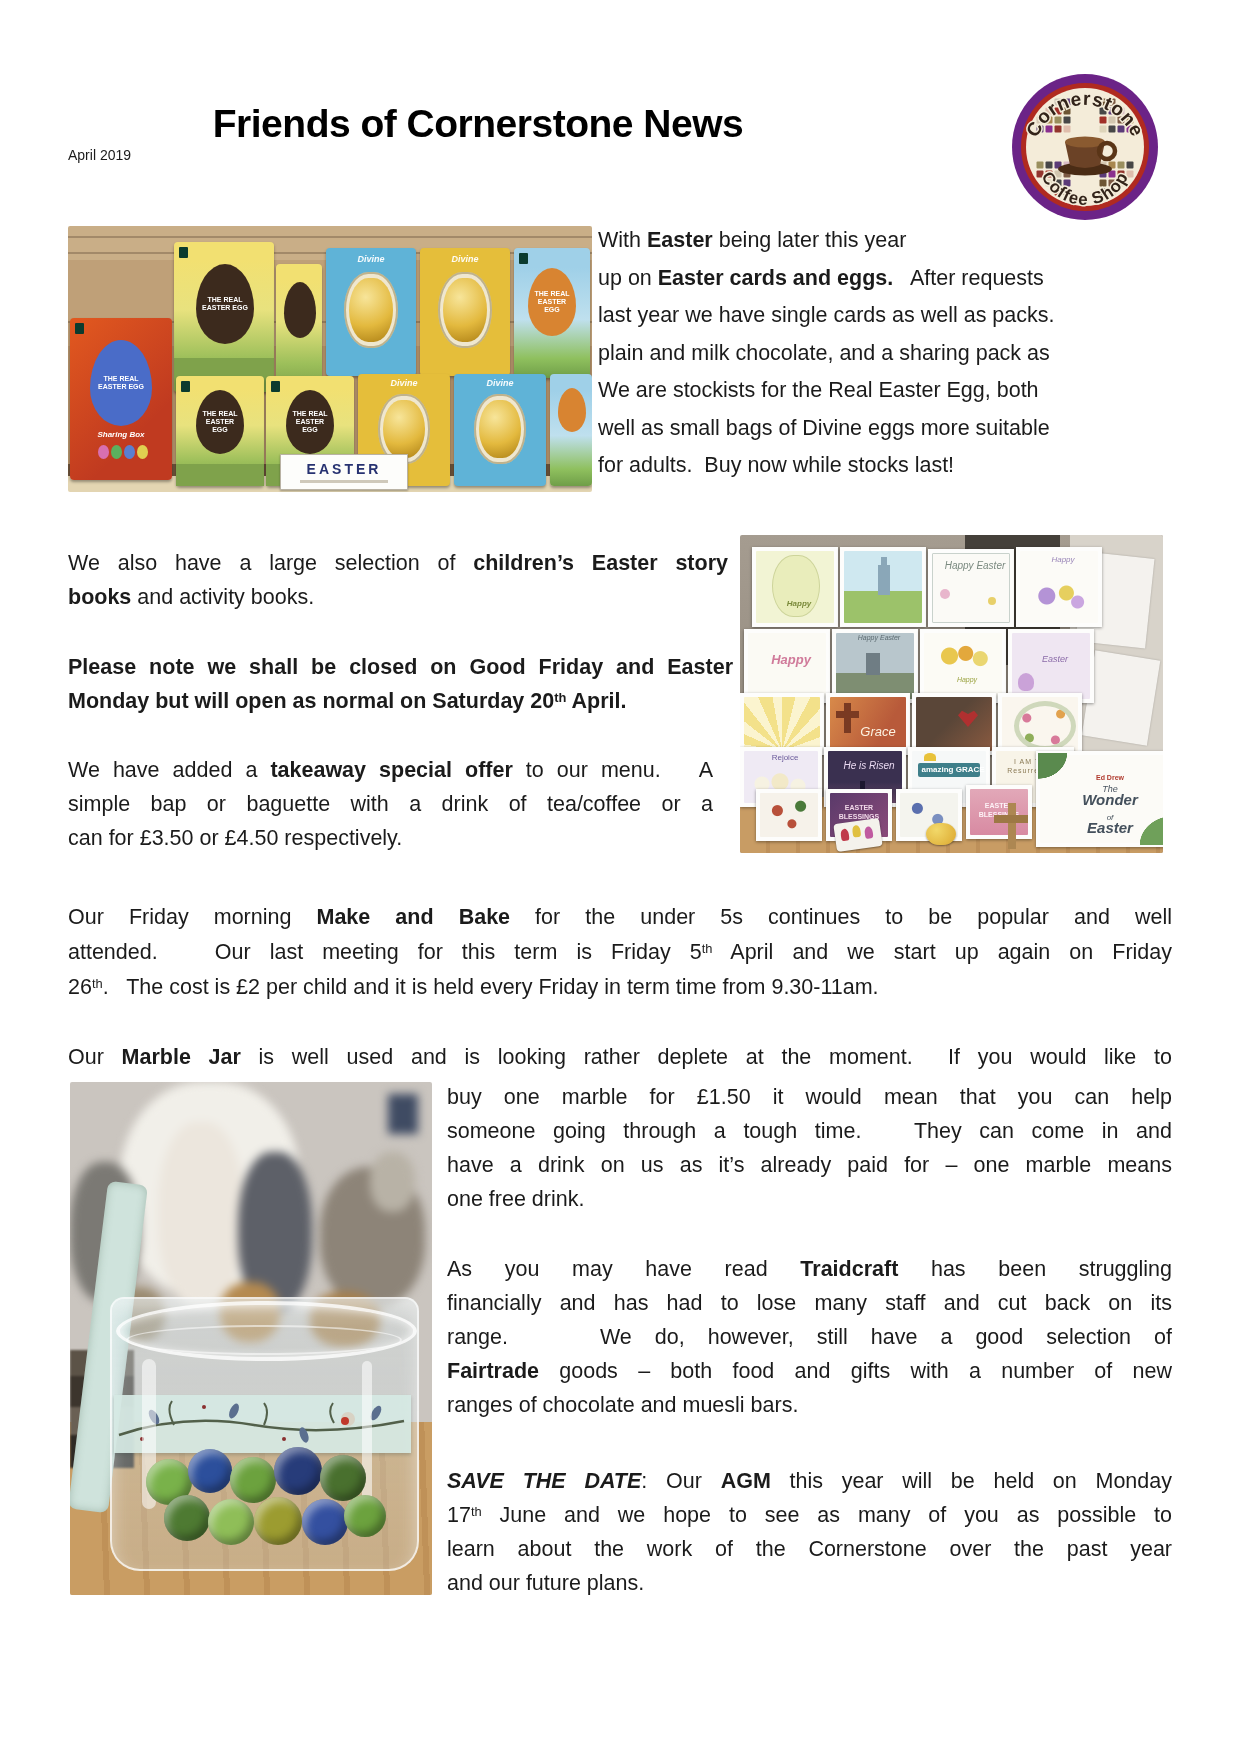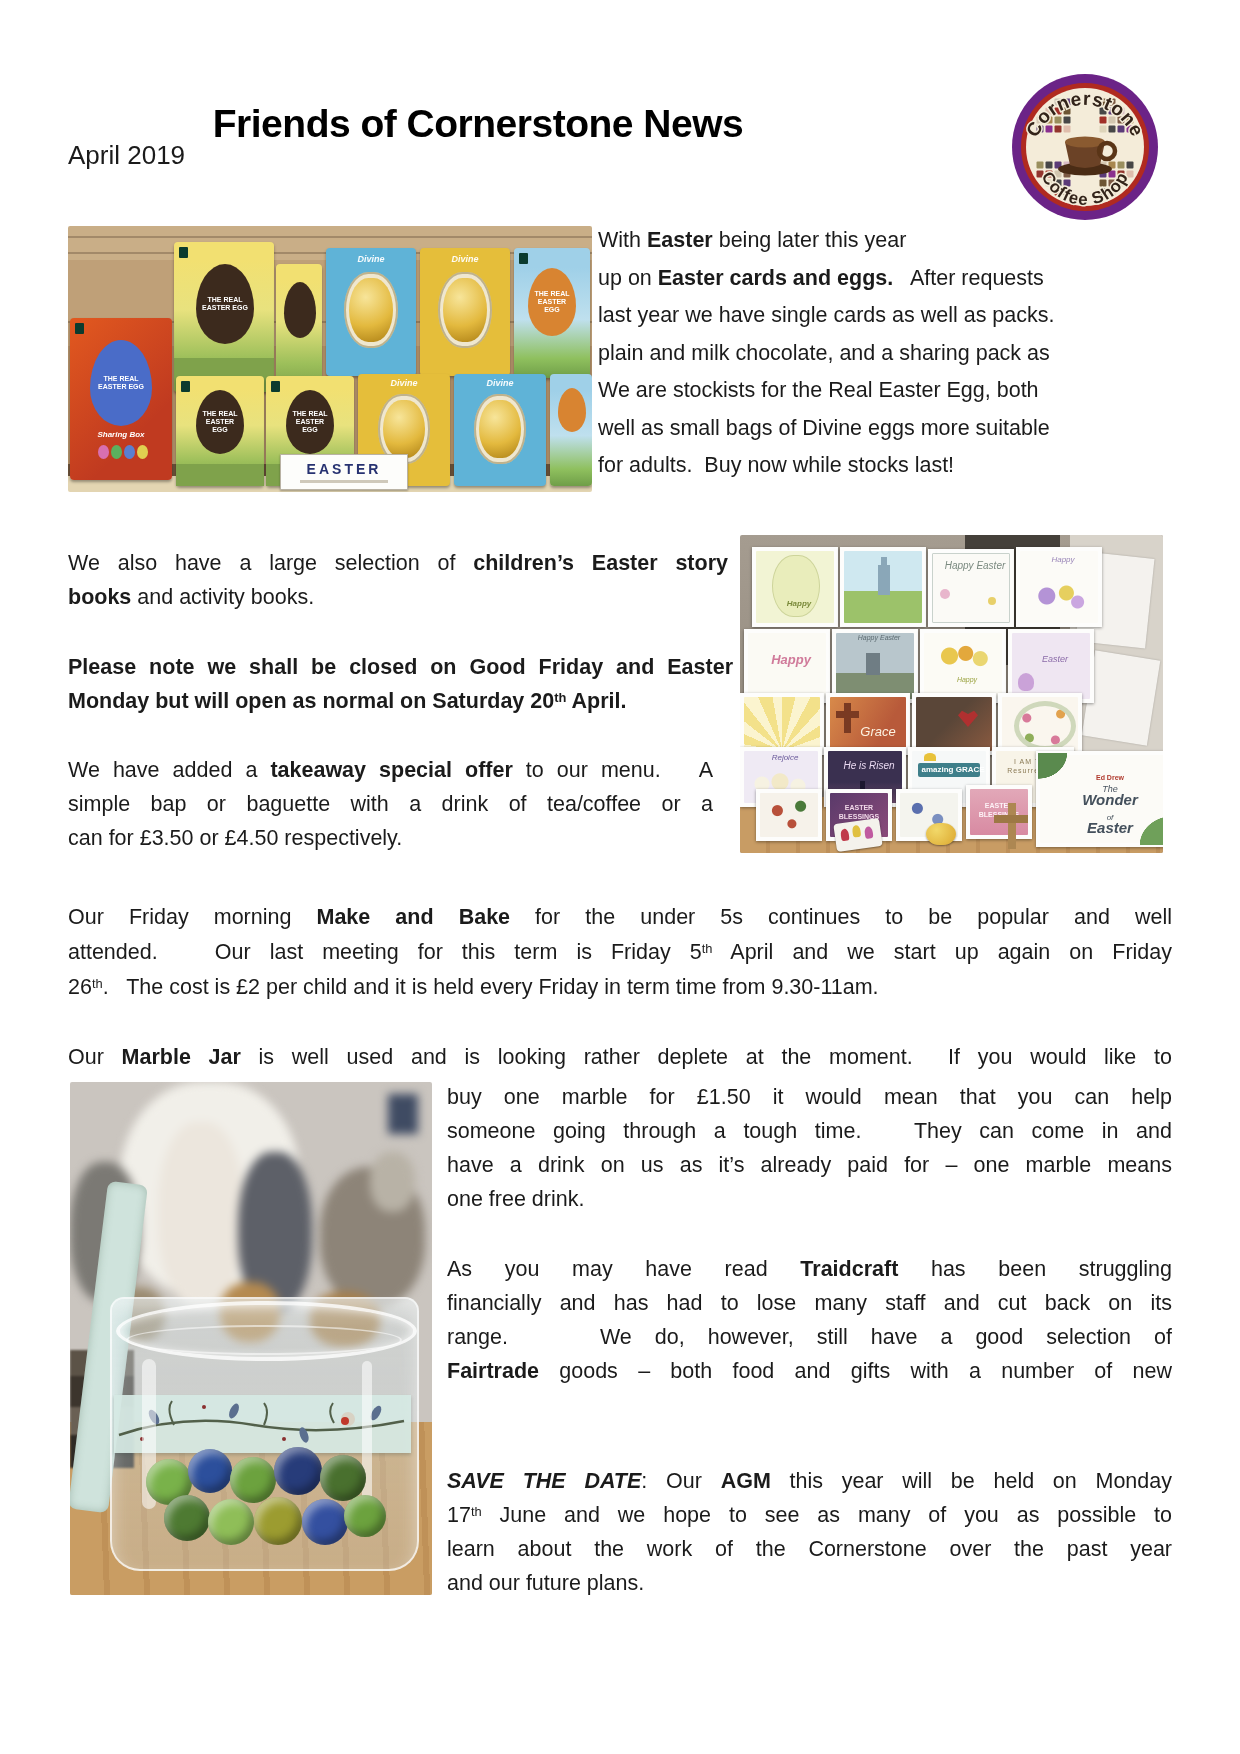--- a/index.html
+++ b/index.html
@@ -2,21 +2,21 @@
 <html><head>
 <meta charset="utf-8">
 <style>
   html,body{margin:0;padding:0;background:#ffffff;}
   .page{position:relative;width:1240px;height:1754px;background:#fff;overflow:hidden;
         font-family:"Liberation Sans", sans-serif;color:#1b1b1b;}
 
   
   .title{position:absolute;left:68px;top:76px;width:820px;text-align:center;
          font-size:39px;font-weight:700;color:#000;letter-spacing:-0.5px;line-height:44px;}
-  .issue-date{position:absolute;left:68px;top:138px;font-size:26px;line-height:34px;text-align:right;}
+  .issue-date{position:absolute;left:68px;top:138px;font-size:14px;line-height:34px;text-align:right;}
 
   .para{position:absolute;font-size:21.5px;color:#1b1b1b;}
   .para .line{line-height:34px;text-align:justify;text-align-last:justify;min-height:34px;}
   .para .line.end{text-align-last:left;}
   .para.ragged .line{text-align:left;text-align-last:left;}
   .p1 .line{line-height:37.5px;min-height:37.5px;}
   .p5 .line{line-height:35px;min-height:35px;}
   .b{font-weight:700;} .i{font-style:italic;}
   .sup{font-size:60%;position:relative;top:-0.45em;line-height:0;}
 
@@ -294,20 +294,21 @@
       <div class="line"><span class="">buy one marble for £1.50 it would mean that you can help</span></div>
       <div class="line"><span class="">someone going through a tough time.&nbsp;&nbsp; They can come in and</span></div>
       <div class="line"><span class="">have a drink on us as it’s already paid for – one marble means</span></div>
       <div class="line end"><span class="">one free drink.</span></div>
     </div>
   <div class="para" id="p7">
       <div class="line"><span class="">As you may have read </span><span class="b ">Traidcraft</span><span class=""> has been struggling</span></div>
       <div class="line"><span class="">financially and has had to lose many staff and cut back on its</span></div>
       <div class="line"><span class="">range.&nbsp;&nbsp;&nbsp; We do, however, still have a good selection of</span></div>
       <div class="line"><span class="b ">Fairtrade</span><span class=""> goods – both food and gifts with a number of new</span></div>
+      <div class="line end"><span class="">ranges of chocolate and muesli bars.</span></div>
     </div>
   <div class="para" id="p8">
       <div class="line"><span class="b i ">SAVE THE DATE</span><span class="">: Our </span><span class="b ">AGM</span><span class=""> this year will be held on Monday</span></div>
       <div class="line"><span class="">17</span><span class="sup">th</span><span class=""> June and we hope to see as many of you as possible to</span></div>
       <div class="line"><span class="">learn about the work of the Cornerstone over the past year</span></div>
       <div class="line end"><span class="">and our future plans.</span></div>
     </div>
 
   <div class="photo" id="photo2">
     <div class="darkblock"></div>
@@ -371,21 +372,21 @@
       <div class="art" style="background:linear-gradient(135deg,#5a4638 45%,#8a5a40)"></div>
       <div style="left:46px;top:16px;width:20px;height:18px;background:#b03030;clip-path:polygon(50% 100%,0 35%,20% 10%,50% 28%,80% 10%,100% 35%)"></div>
     </div>
     <div class="gcard" style="left:258px;top:158px;width:84px;height:62px">
       <div class="art" style="background:#faf6ee"></div>
       <div style="left:16px;top:8px;width:52px;height:40px;border-radius:50%;border:5px solid transparent;background:radial-gradient(circle at 15% 30%,#d87a9a 4px,transparent 5px),radial-gradient(circle at 80% 20%,#e2a24e 4px,transparent 5px),radial-gradient(circle at 70% 85%,#d87a9a 4px,transparent 5px),radial-gradient(circle at 20% 80%,#8fae5a 4px,transparent 5px);border-color:#cfd8bb"></div>
     </div>
 
     <div class="gcard" style="left:0px;top:212px;width:82px;height:60px">
       <div class="art" style="background:#efeaf4"></div>
-      <span class="ctxt" style="top:6px;color:#6a5a9a;font-style:italic">Rejoice</span>
+      <span class="ctxt" style="top:6px;color:#6a5a9a;">Rejoice</span>
       <div style="left:10px;top:26px;width:60px;height:22px;background:radial-gradient(circle at 20% 50%,#f6f2e2 7px,transparent 8px),radial-gradient(circle at 50% 40%,#f2e9c8 8px,transparent 9px),radial-gradient(circle at 80% 60%,#f6f2e2 7px,transparent 8px)"></div>
     </div>
     <div class="gcard" style="left:84px;top:212px;width:82px;height:60px">
       <div class="art" style="background:linear-gradient(#3a3050 60%,#6a4a6a)"></div>
       <span class="ctxt" style="top:14px;color:#e8d8f0;font-style:italic;font-size:10px">He is Risen</span>
       <div style="left:36px;top:34px;width:5px;height:18px;background:#1d1830"></div>
     </div>
     <div class="gcard" style="left:168px;top:212px;width:82px;height:60px">
       <div class="art" style="background:#f6f8f8"></div>
       <div style="left:10px;top:16px;width:62px;height:14px;background:#3f7f8a;border-radius:2px"></div>

